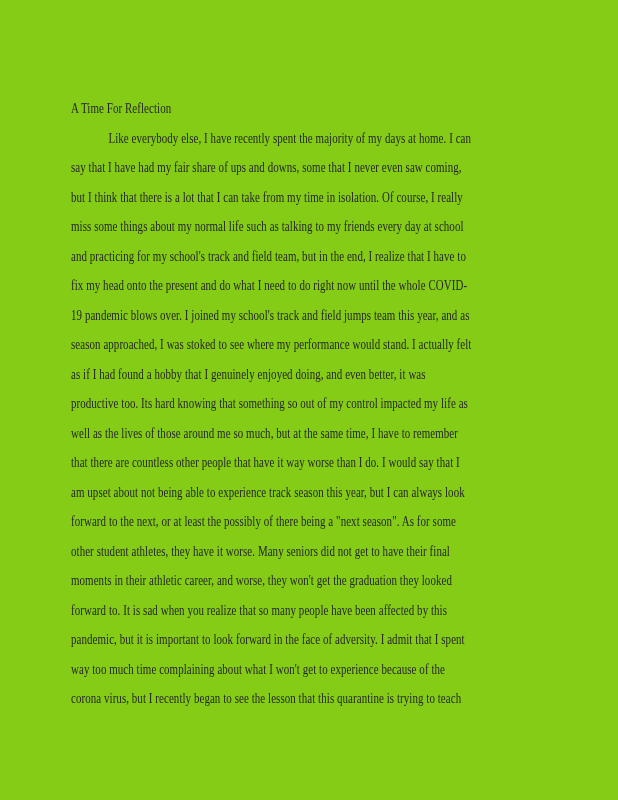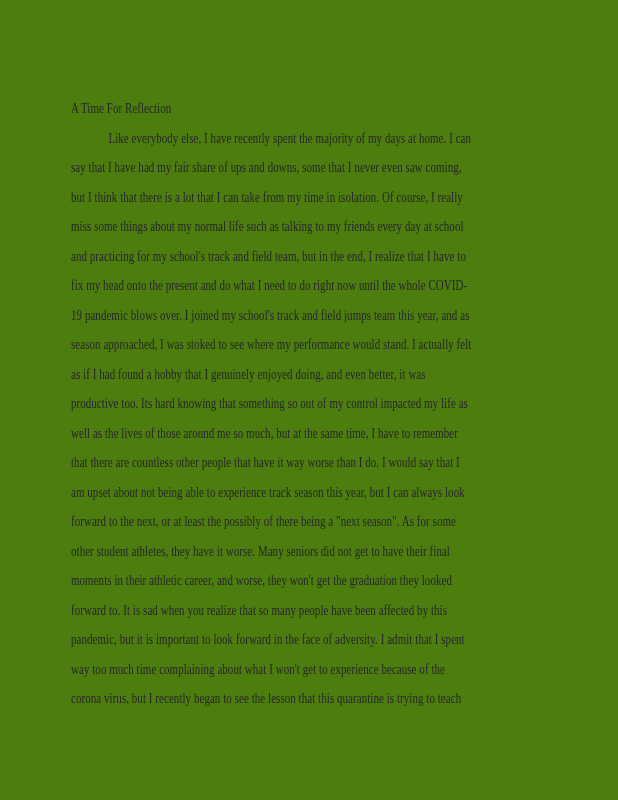--- a/index.html
+++ b/index.html
@@ -4,21 +4,21 @@
 <style>
   html, body {
     margin: 0;
     padding: 0;
     background: #ffffff;
   }
   .page {
     position: relative;
     width: 618px;
     height: 800px;
-    background: #4d7c0f;
+    background: #84cc16;
     overflow: hidden;
     font-family: "Liberation Serif", "DejaVu Serif", serif;
   }
   .content {
     position: absolute;
     left: 71px;
     top: 94px;
     width: 520px;
   }
   .line {

